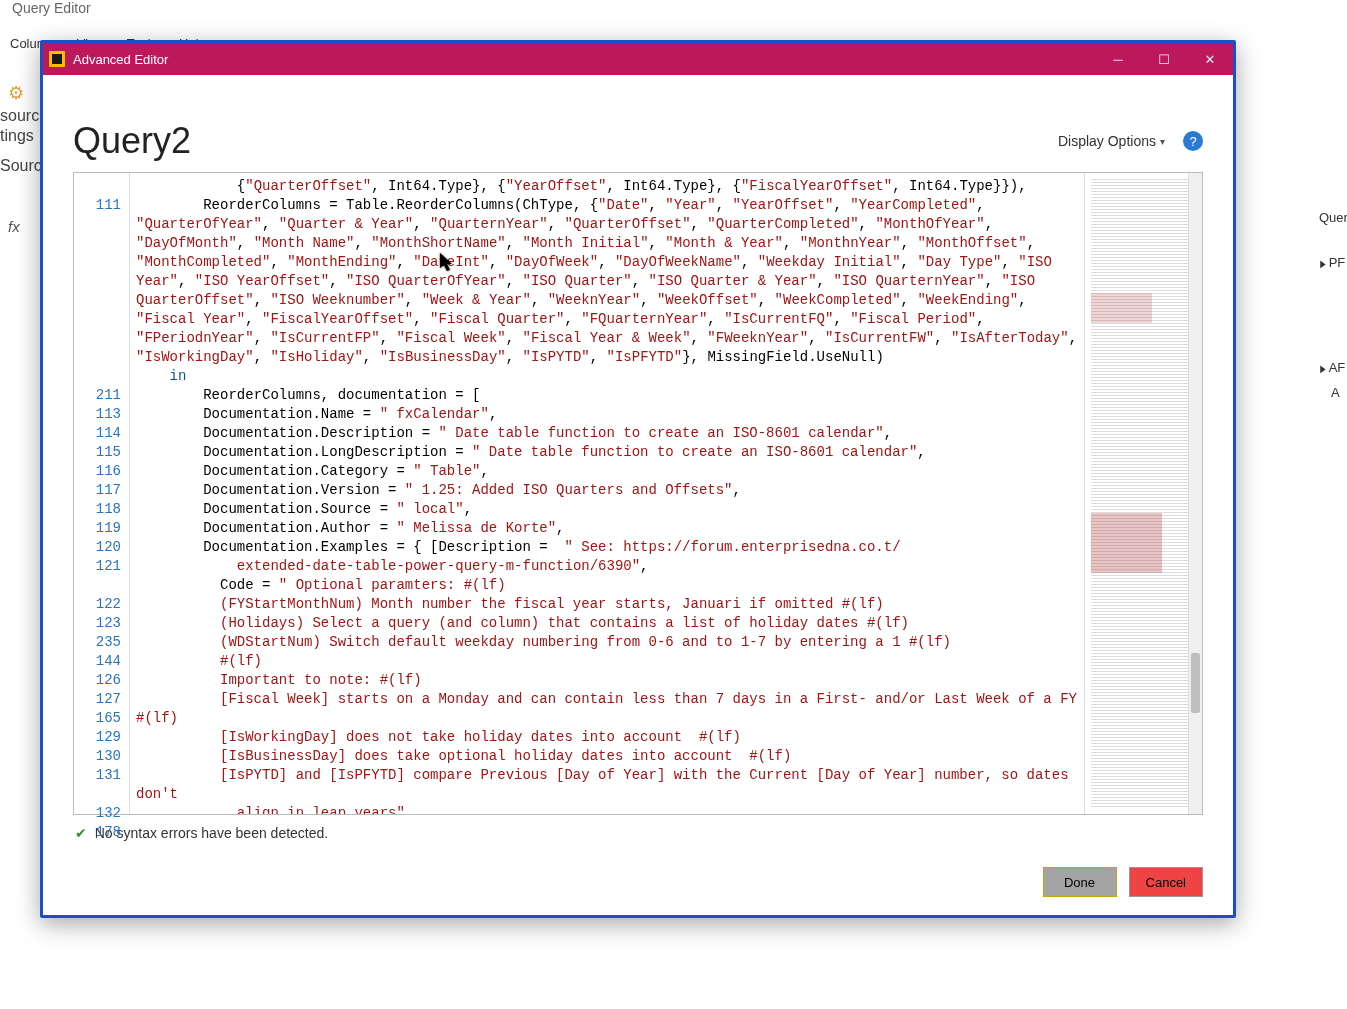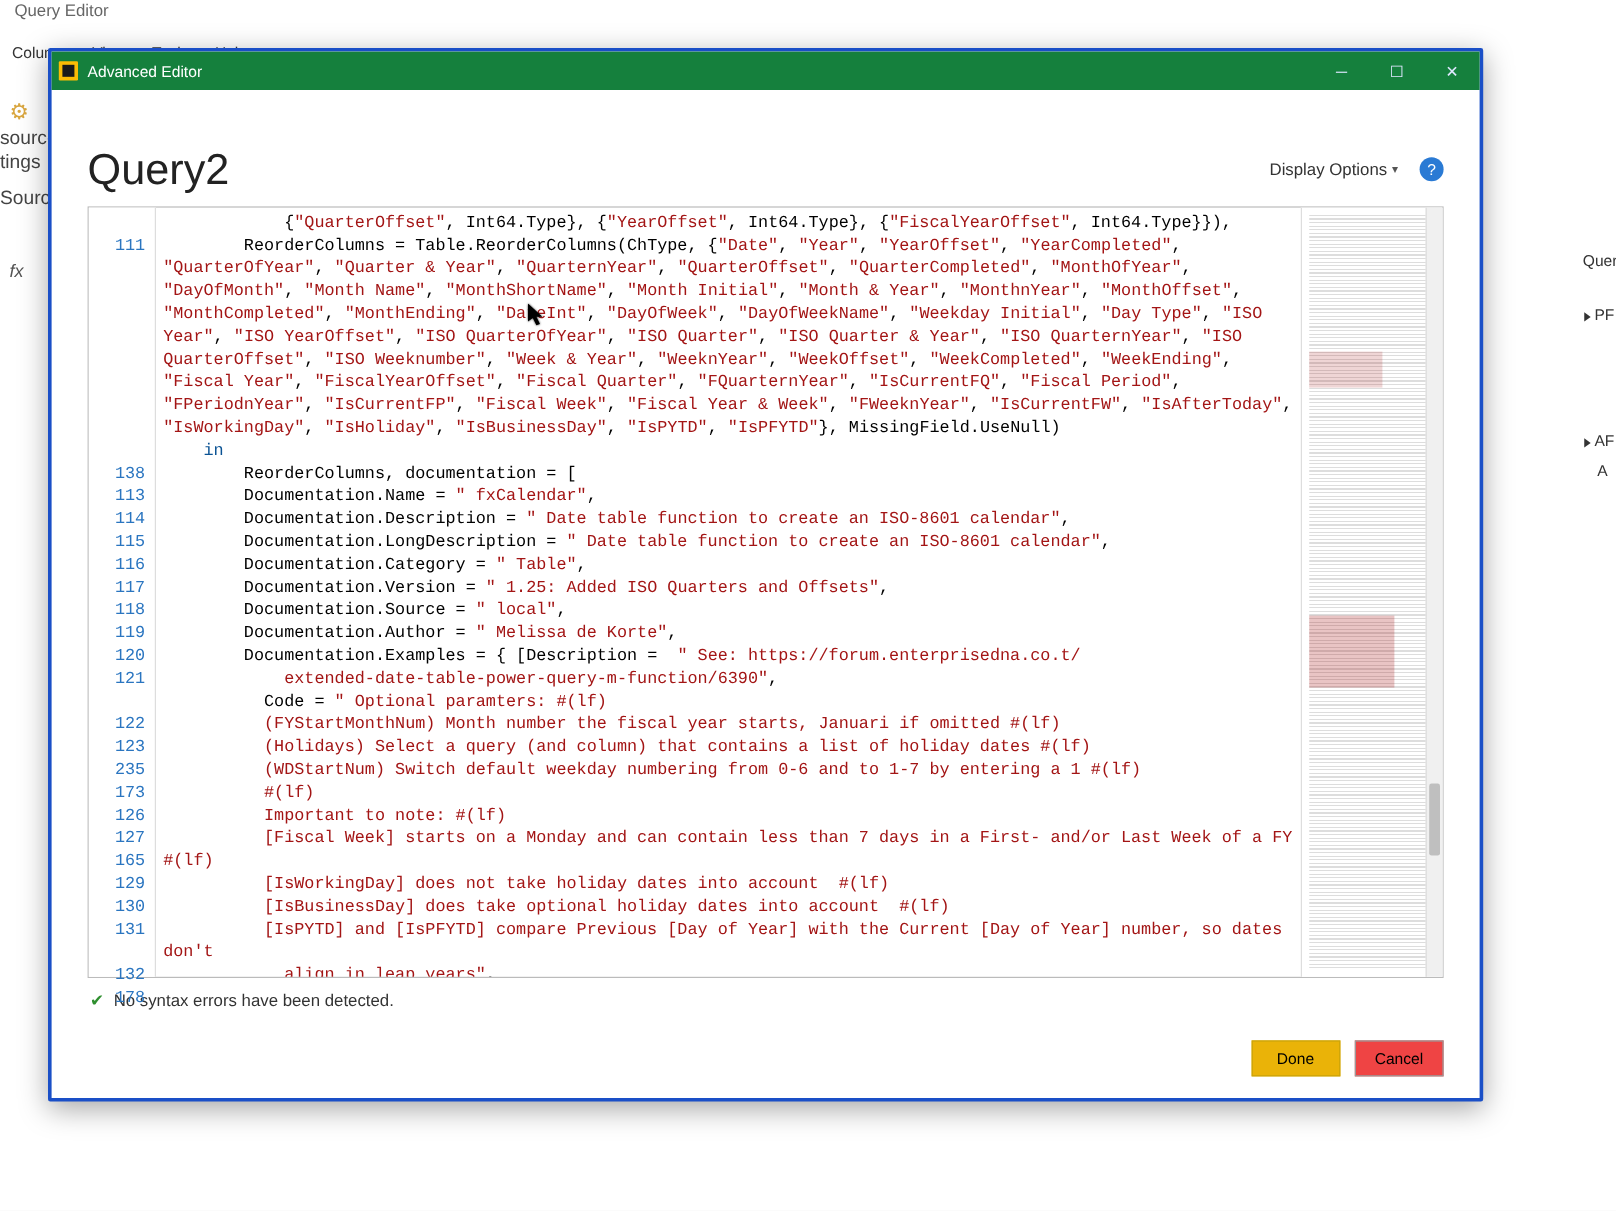--- a/index.html
+++ b/index.html
@@ -69,21 +69,21 @@
   height: 878px;
   border: 3px solid #1a4fc7;
   border-radius: 2px;
   background: #fff;
   box-shadow: 0 6px 24px rgba(0,0,0,0.35);
   display: flex;
   flex-direction: column;
 }
 .modal-titlebar {
   height: 32px;
-  background: #15803d;
+  background: #be185d;
   color: #fff;
   display: flex;
   align-items: center;
   padding-left: 6px;
 }
 .modal-titlebar .ticon {
   width: 16px; height: 16px;
   background: #fbbc05;
   margin-right: 8px;
   border-radius: 1px;
@@ -218,21 +218,21 @@
 .btn {
   min-width: 74px;
   height: 30px;
   border: 1px solid #999;
   background: #ef4444;
   font-size: 13px;
   cursor: pointer;
   padding: 0 16px;
 }
 .btn.primary {
-  background: #eab308;
+  background: #a3a3a3;
   border-color: #caa30b;
   color: #000;
 }
 
 .cursor-arrow {
   position: absolute;
   left: 440px; top: 253px;
   width: 16px; height: 20px;
   pointer-events: none;
 }
@@ -307,35 +307,35 @@
           <div>111</div>
           <div class="blank">.</div>
           <div class="blank">.</div>
           <div class="blank">.</div>
           <div class="blank">.</div>
           <div class="blank">.</div>
           <div class="blank">.</div>
           <div class="blank">.</div>
           <div class="blank">.</div>
           <div class="blank">.</div>
-          <div>138</div>
+          <div>211</div>
           <div>113</div>
           <div>114</div>
           <div>115</div>
           <div>116</div>
           <div>117</div>
           <div>118</div>
           <div>119</div>
           <div>120</div>
           <div>121</div>
           <div class="blank">.</div>
           <div>122</div>
           <div>123</div>
           <div>235</div>
-          <div>173</div>
+          <div>144</div>
           <div>126</div>
           <div>127</div>
           <div>165</div>
           <div>129</div>
           <div>130</div>
           <div>131</div>
           <div class="blank">.</div>
           <div>132</div>
           <div>178</div>
         </div>

